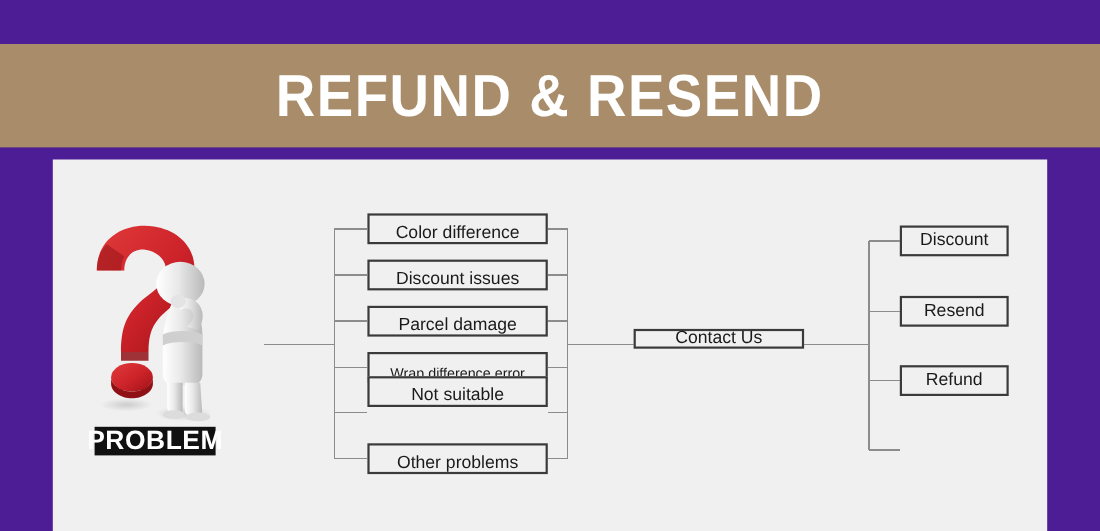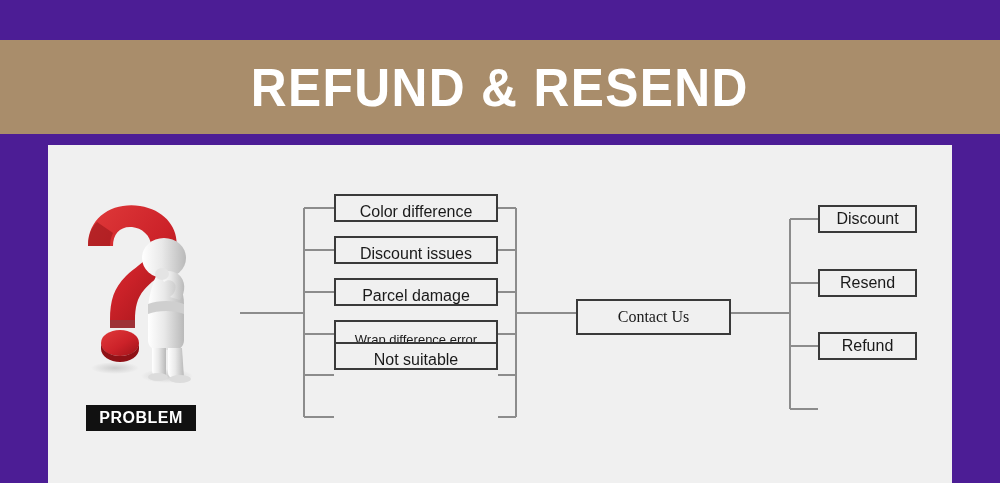--- a/index.html
+++ b/index.html
@@ -59,28 +59,28 @@
     left: 70px;
     top: 200px;
     width: 140px;
     height: 195px;
   }
   .problem-art svg { display: block; }
 
   .problem-label {
     position: absolute;
     left: 86px;
-    top: 405px;
+    top: 388px;
     width: 110px;
     height: 26px;
     background: #111111;
     color: #ffffff;
     font-family: "Liberation Sans", sans-serif;
     font-weight: bold;
-    font-size: 16px;
+    font-size: 24px;
     letter-spacing: 0.5px;
     display: flex;
     align-items: center;
     justify-content: center;
     user-select: none;
   }
 
   
   .node {
     position: absolute;
@@ -102,21 +102,21 @@
   
   .col-mid { left: 334px; width: 164px; height: 28px; align-items: flex-end; }
   .m0 { top: 194px; }
   .m1 { top: 236px; }
   .m2 { top: 278px; }
   .m3 { top: 320px; }
   .m4 { top: 342px; }
   .m5 { top: 403px; }
 
   
-  .col-center { left: 576px; top: 299px; width: 155px; height: 36px; font-family: Liberation Serif, serif; }
+  .col-center { left: 576px; top: 299px; width: 155px; height: 18px; }
 
   
   .col-right { left: 818px; width: 99px; height: 28px; }
   .r0 { top: 205px; }
   .r1 { top: 269px; }
   .r2 { top: 332px; }
   .r3 { top: 395px; }
 
   
   .lines {
@@ -239,20 +239,23 @@
   </div>
   <div class="node col-mid m2">
     <span>Parcel damage</span>
   </div>
   <div class="node col-mid m3 small">
     <span>Wrap difference error</span>
   </div>
   <div class="node col-mid m4">
     <span>Not suitable</span>
   </div>
+  <div class="node col-mid m5">
+    <span>Other problems</span>
+  </div>
 
   <div class="node col-center">
     <span>Contact Us</span>
   </div>
 
   <div class="node col-right r1">
     <span>Resend</span>
   </div>
   <div class="node col-right r0">
     <span>Discount</span>

